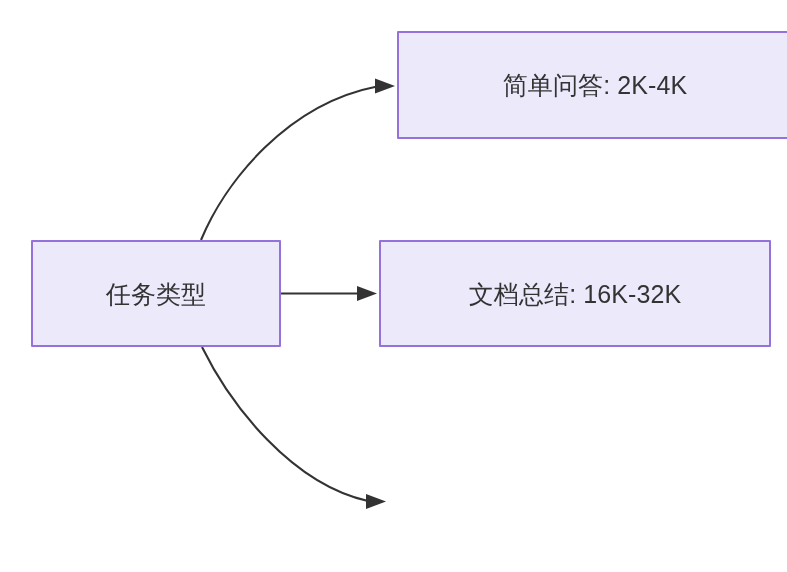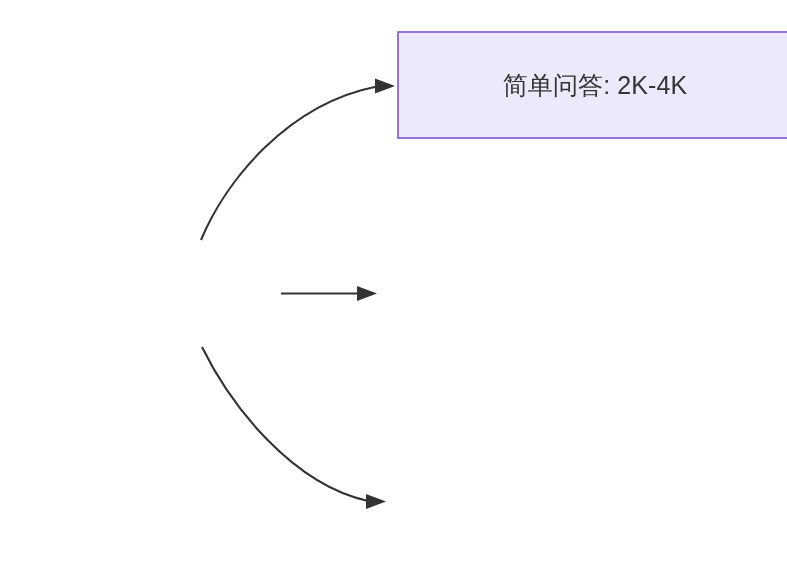--- a/index.html
+++ b/index.html
@@ -76,20 +76,26 @@
       <path class="edge-path" d="M 281,293.5 L 359,293.5"></path>
       <polygon class="arrow-head" points="377,293.5 357,301 357,286"></polygon>
     </g>
 
     <g>
       <path class="edge-path" d="M 202,347 C 231,406 292,484 368,501"></path>
       <polygon class="arrow-head" points="386,501.5 366,509 366,494"></polygon>
     </g>
   </svg>
 
+  <div class="node" id="node-source">
+    <span class="node-label">任务类型</span>
+  </div>
 
   <div class="node" id="node-target-0">
     <span class="node-label">简单问答: 2K-4K</span>
   </div>
 
+  <div class="node" id="node-target-1">
+    <span class="node-label">文档总结: 16K-32K</span>
+  </div>
 
 
 </div>
 
 </body></html>

